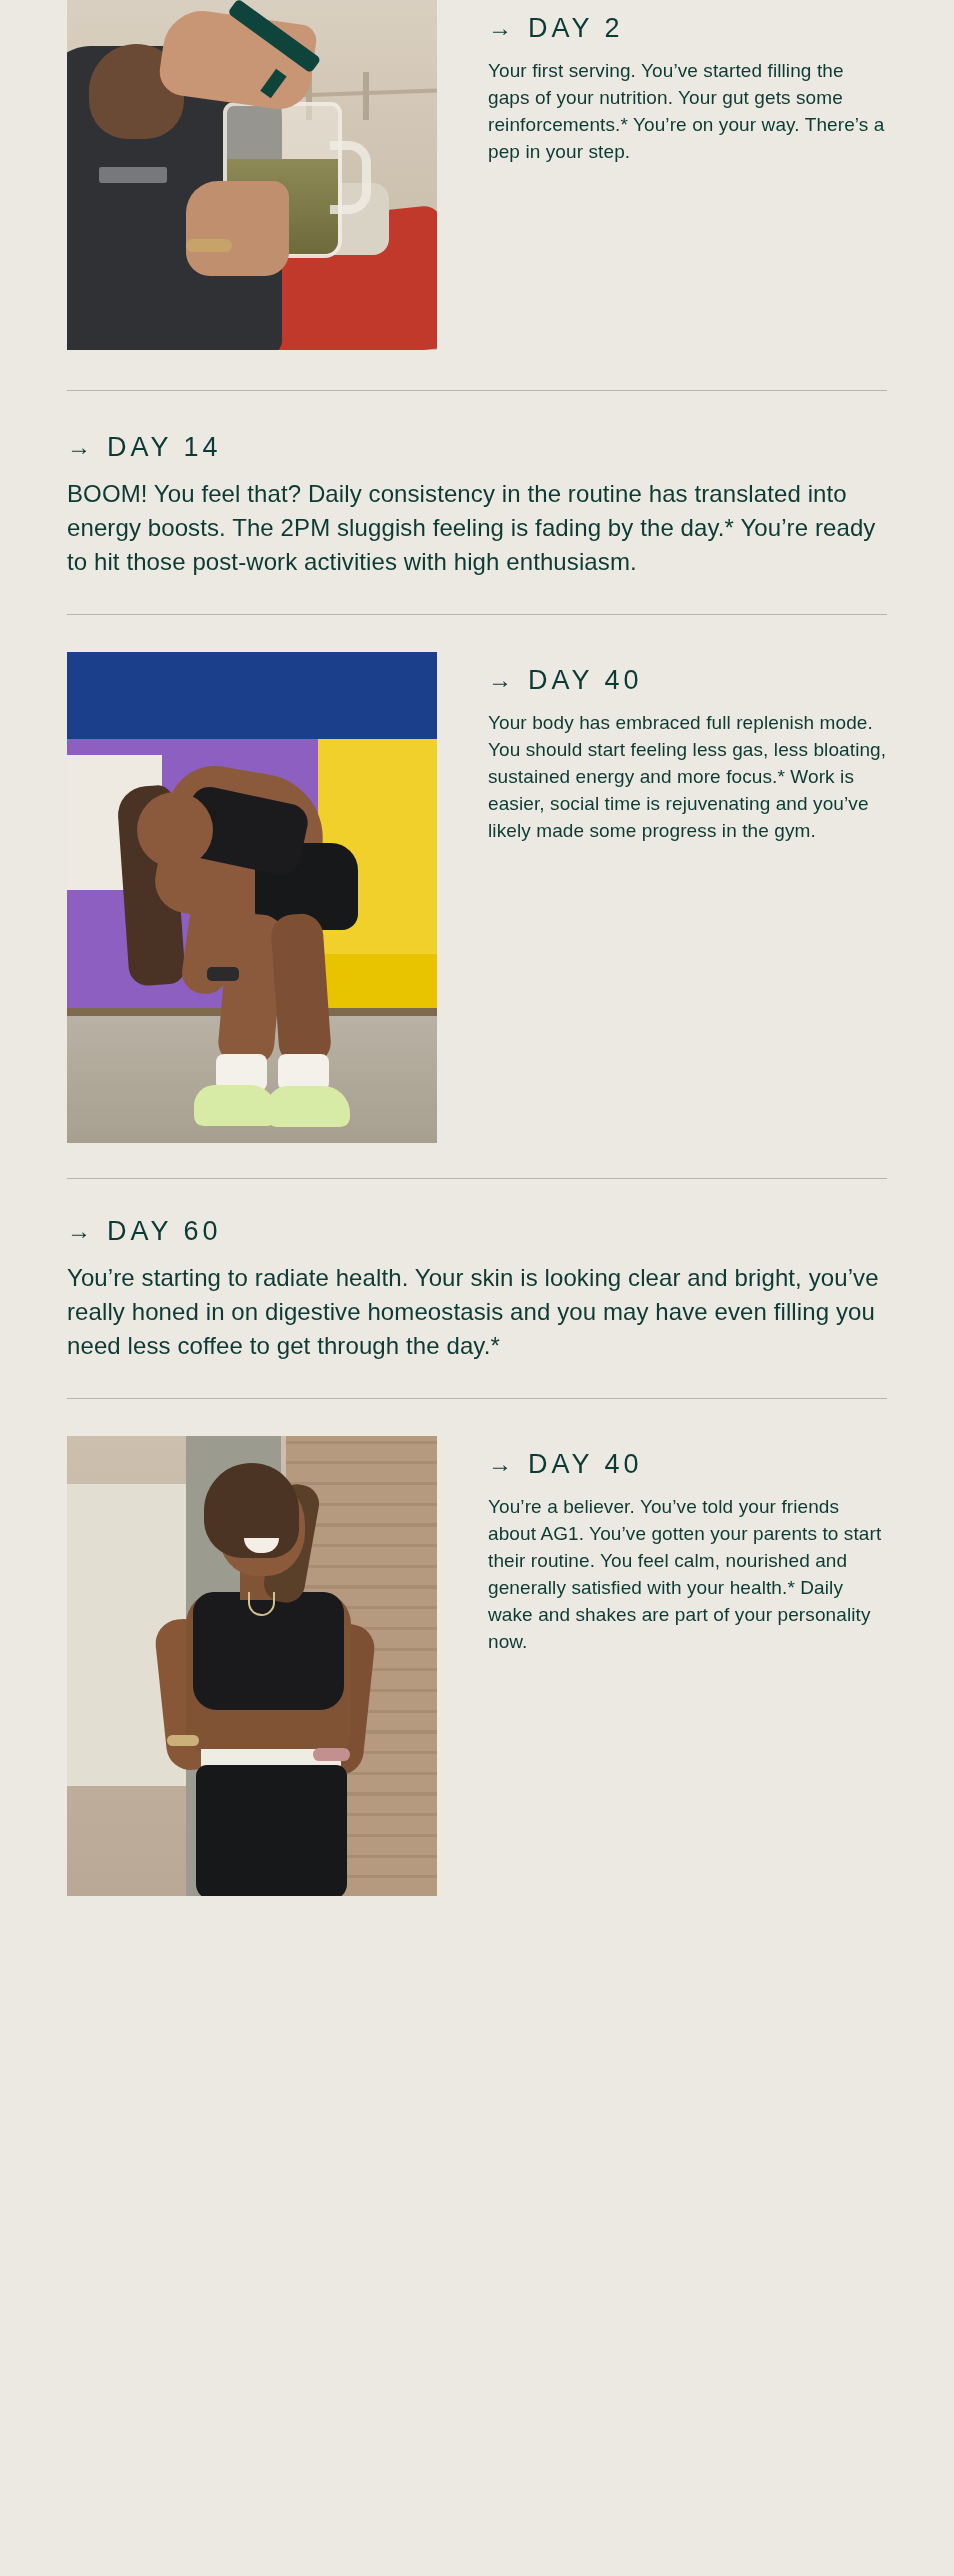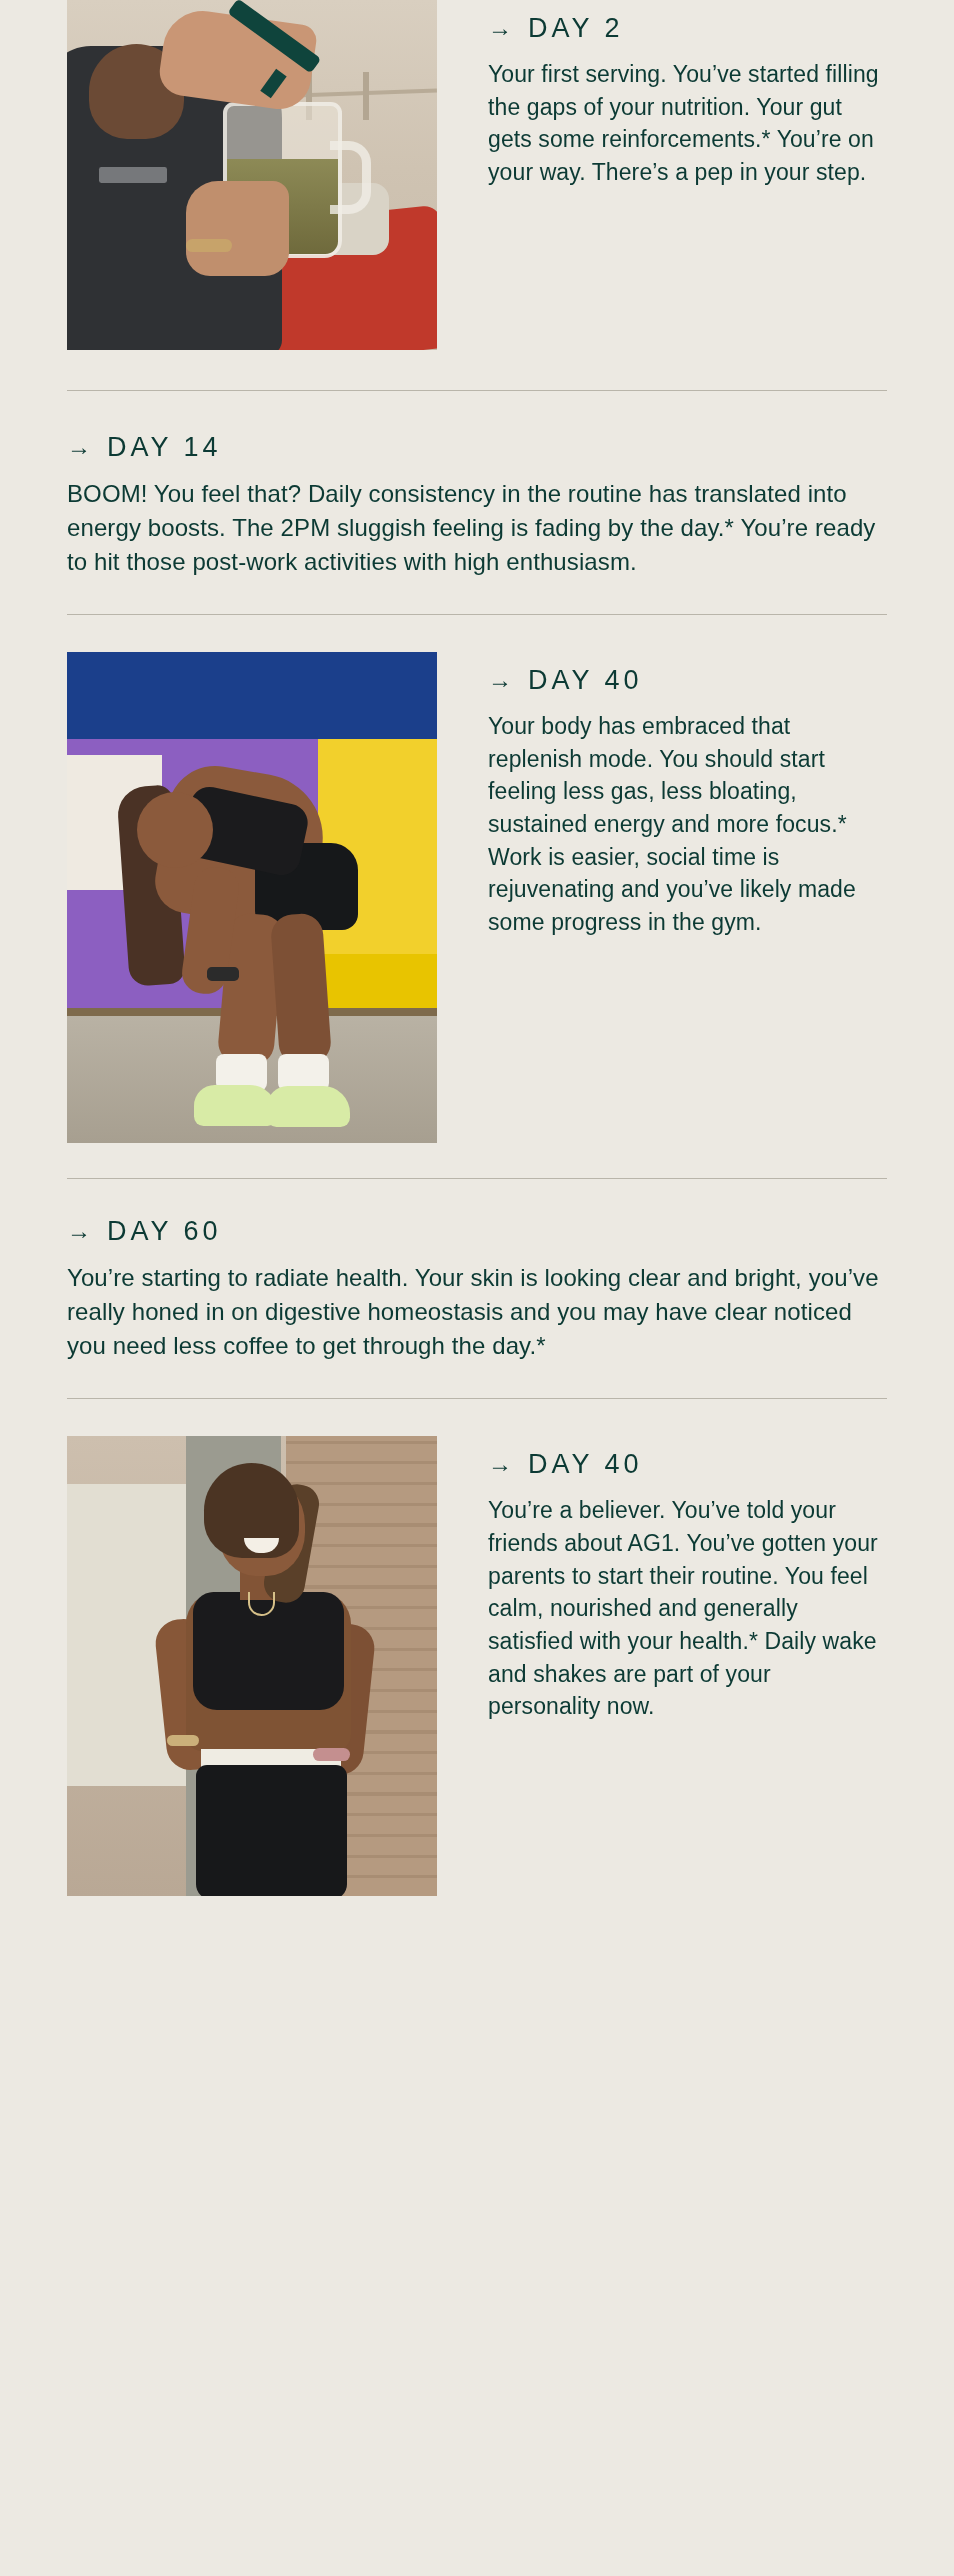--- a/index.html
+++ b/index.html
@@ -70,21 +70,21 @@
 
   .day-label {
     font-size: 27px;
     letter-spacing: 4px;
     color: #0c3a34;
     font-weight: 400;
     white-space: nowrap;
   }
 
   .day-text {
-    font-size: 23px;
+    font-size: 19px;
     line-height: 1.42;
     color: #0c3a34;
     letter-spacing: 0.1px;
   }
 
   .row.no-image .day-text {
     font-size: 24px;
     line-height: 1.42;
   }
 
@@ -369,33 +369,33 @@
         <div class="p2-sock2"></div>
         <div class="p2-shoe1"></div>
         <div class="p2-shoe2"></div>
       </div>
     </div>
     <div class="row-body">
       <div class="day-head">
         <span class="arrow-icon">→</span>
         <span class="day-label">DAY  40</span>
       </div>
-      <p class="day-text">Your body has embraced that replenish mode. You should start feeling less gas, less bloating, sustained energy and more focus.* Work is easier, social time is rejuvenating and you’ve likely made some progress in the gym.</p>
+      <p class="day-text">Your body has embraced full replenish mode. You should start feeling less gas, less bloating, sustained energy and more focus.* Work is easier, social time is rejuvenating and you’ve likely made some progress in the gym.</p>
     </div>
   </div>
 
   <div class="divider"></div>
 
   <div class="row no-image">
     <div class="row-body">
       <div class="day-head">
         <span class="arrow-icon">→</span>
         <span class="day-label">DAY  60</span>
       </div>
-      <p class="day-text">You’re starting to radiate health. Your skin is looking clear and bright, you’ve really honed in on digestive homeostasis and you may have clear noticed you need less coffee to get through the day.*</p>
+      <p class="day-text">You’re starting to radiate health. Your skin is looking clear and bright, you’ve really honed in on digestive homeostasis and you may have even filling you need less coffee to get through the day.*</p>
     </div>
   </div>
 
   <div class="divider"></div>
 
   <div class="row">
     <div class="row-image">
       <div class="photo photo-3">
         <div class="p3-bg"></div>
         <div class="p3-glass"></div>

